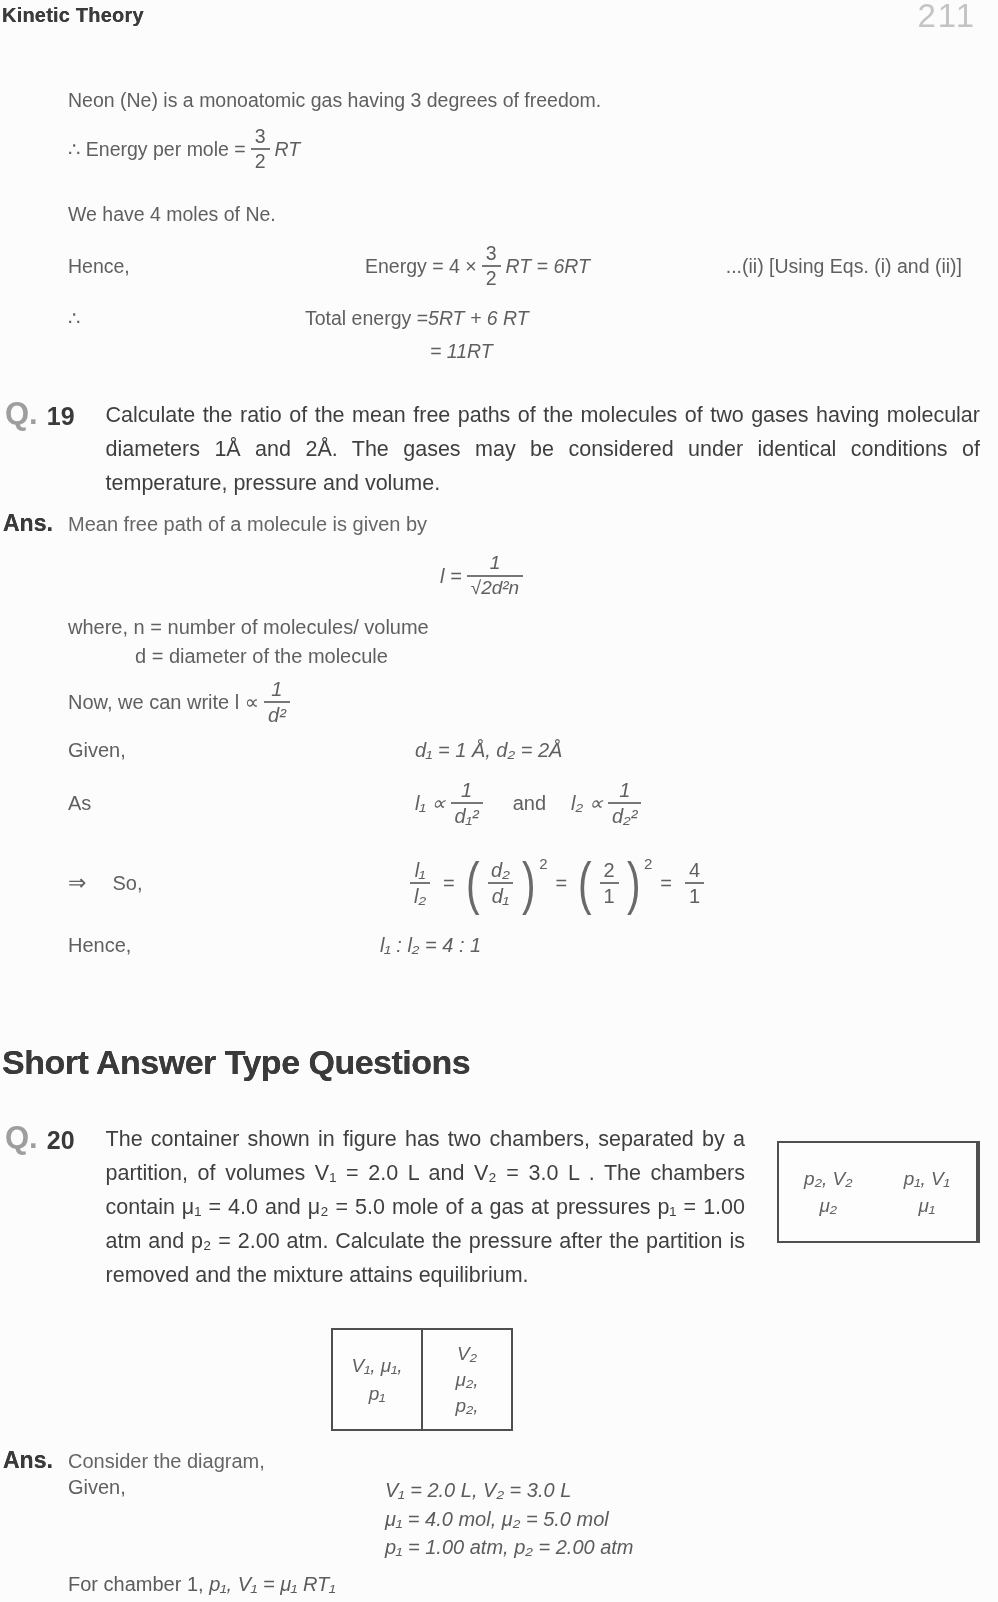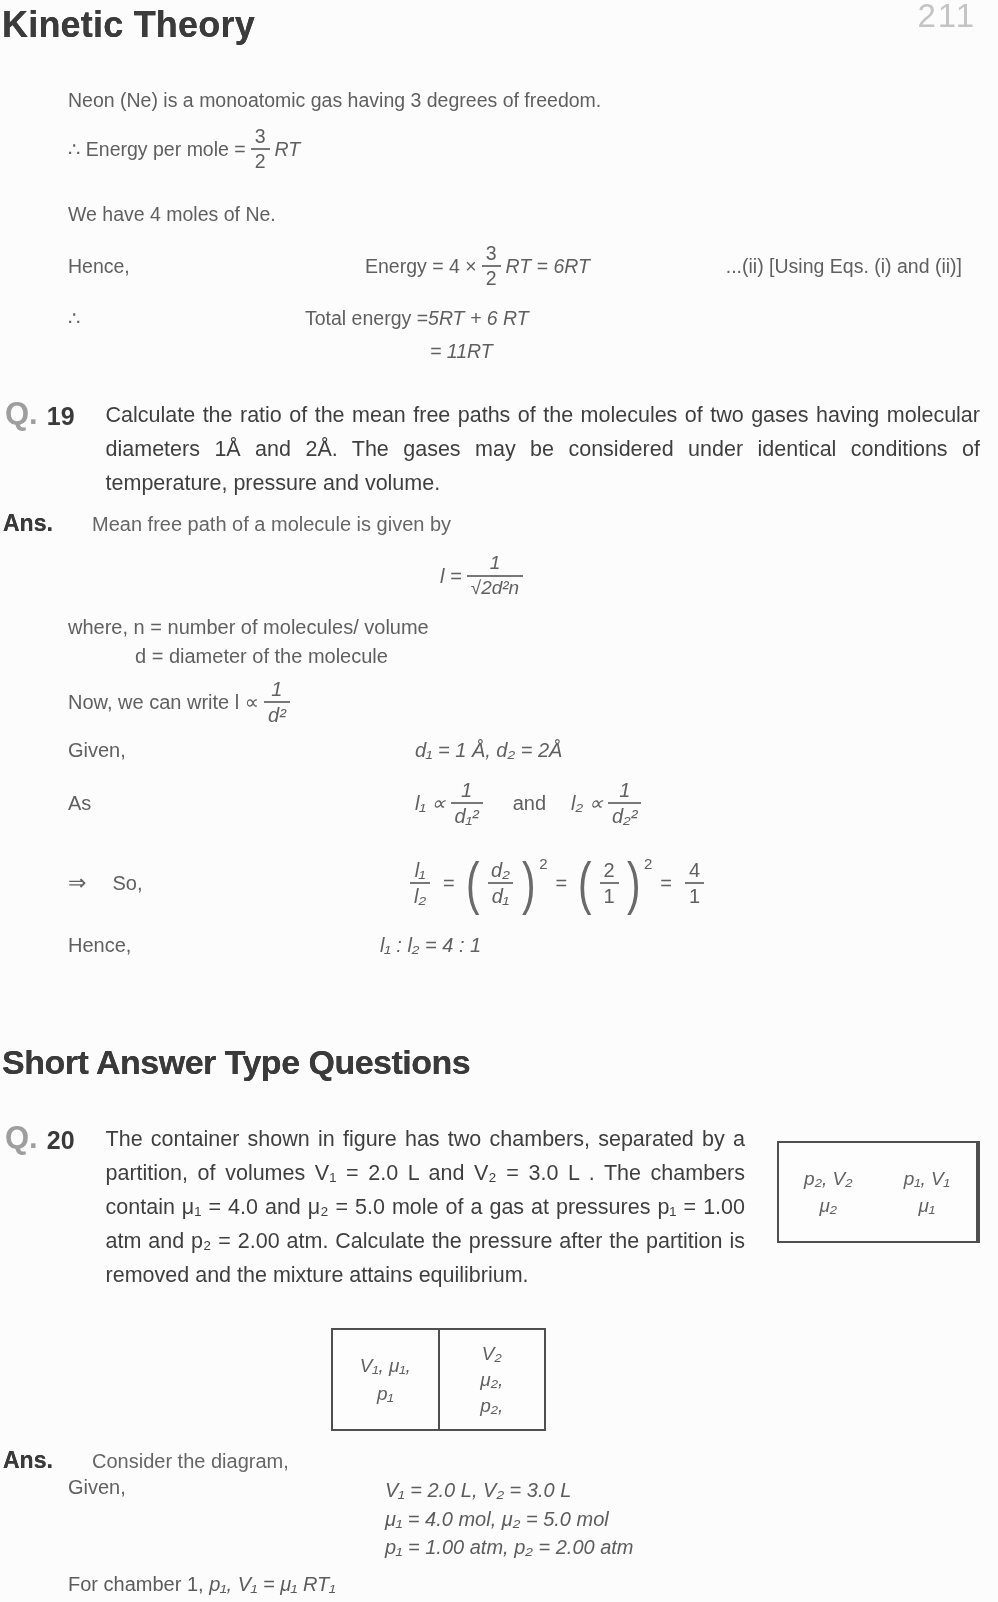--- a/index.html
+++ b/index.html
@@ -12,21 +12,21 @@
   }
   .page {
     position:relative;
     width:998px; height:1602px;
     background:#fcfcfc;
     padding:4px 18px 0 0;
   }
 
   
   .hdr { display:flex; justify-content:space-between; align-items:flex-start; padding:0 4px 0 2px; height:42px; }
-  .hdr-title { font-size:36px; font-weight:bold; color:#3b3b3b; letter-spacing:0.2px; text-shadow:0 0 0.6px #3b3b3b; }
+  .hdr-title { font-size:20px; font-weight:bold; color:#3b3b3b; letter-spacing:0.2px; text-shadow:0 0 0.6px #3b3b3b; }
   .hdr-page { font-size:33px; color:#c4c4c4; margin-top:-7px; letter-spacing:2px; }
 
   
   .body-txt { font-size:19.5px; color:#5f5f5f; }
   .math { font-style:italic; }
   .row { display:flex; align-items:center; }
 
   
   .frac { display:inline-flex; flex-direction:column; align-items:center; line-height:1.2; margin:0 5px; text-align:center; }
   .frac .num { padding:0 4px; display:block; }
@@ -48,21 +48,21 @@
   .r-hence .eqref { margin-left:auto; }
   .r-total { margin-top:4px; height:32px; }
   .r-total .sym { width:237px; }
   .r-result { margin-top:2px; height:30px; padding-left:362px; }
 
   
   .q-head { display:flex; margin-left:5px; }
   .q-q { color:#9e9e9e; font-weight:bold; font-size:31px; line-height:32px; }
   .q-num { font-weight:bold; color:#3a3a3a; font-size:25px; margin:4px 16px 0 9px; }
   .q-text { margin-left:15px; width:878px; text-align:justify; font-size:21.5px; line-height:34px; color:#3f3f3f; }
-  .ans-head { display:flex; margin-left:3px; align-items:baseline;gap:24px; }
+  .ans-head { display:flex; margin-left:3px; align-items:baseline; }
   .ans-lbl { font-weight:bold; font-size:23px; color:#3a3a3a; width:57px; text-shadow:0 0 0.5px #3a3a3a; }
   .ans-intro { margin-left:8px; font-size:20px; color:#666; }
 
   
   .ans-body { margin-left:68px; font-size:20px; color:#606060; }
   .r-mfp { margin-top:2px; padding-left:372px; height:74px; display:flex; align-items:center; }
   .r-mfp .frac { font-size:19px; }
   .r-where { margin-top:0px; line-height:29px; }
   .r-dline { line-height:29px; padding-left:67px; }
   .r-now { margin-top:2px; height:58px; }
@@ -86,21 +86,21 @@
   .q20-head { margin-top:40px; }
   .fig-side {
     float:right; width:203px; height:102px; margin:19px 0 8px 32px;
     border:2px solid #4f4f4f; display:flex; background:#fdfdfd;
     text-align:center;
   }
   .fig-side .cell { flex:1; display:flex; flex-direction:column; justify-content:center; align-items:center; font-size:19px; line-height:27px; color:#616161; font-style:italic; }
   .fig-side .cell.left { border-right:2px solid #4f4f4f; }
 
   .fig-main {
-    margin:36px 0 0 331px; width:215px; height:103px;
+    margin:36px 0 0 331px; width:182px; height:103px;
     border:2px solid #4f4f4f; display:flex; background:#fdfdfd; text-align:center;
   }
   .fig-main .cell { flex:1; display:flex; flex-direction:column; justify-content:center; align-items:center; font-size:19px; color:#616161; font-style:italic; }
   .fig-main .cell.left { border-right:2px solid #4f4f4f; line-height:28px; }
   .fig-main .cell.right { line-height:26px; }
 
   .q20-ans-head { margin-top:16px; }
   .q20-given { display:flex; margin-left:68px; margin-top:2px; font-size:20px; }
   .q20-given .lbl { width:317px; color:#606060; }
   .q20-given .lines { display:flex; flex-direction:column; line-height:28.5px; color:#5c5c5c; }

